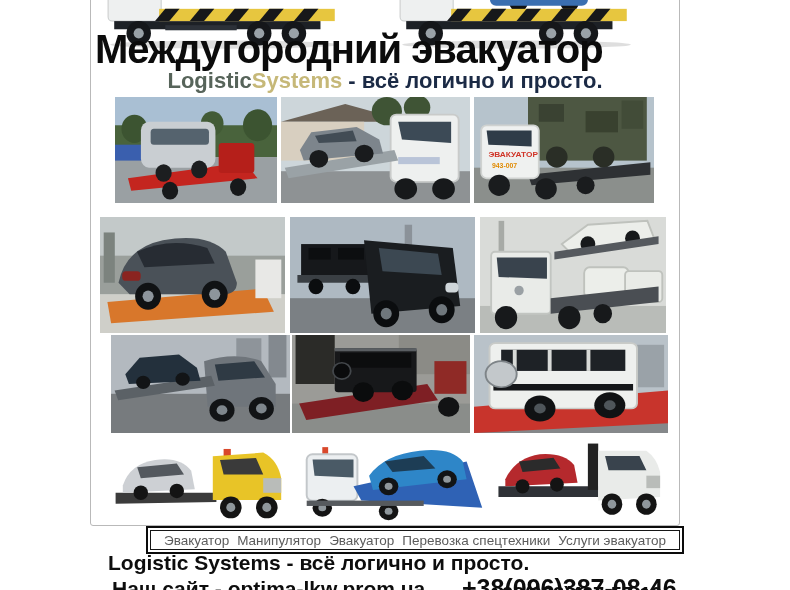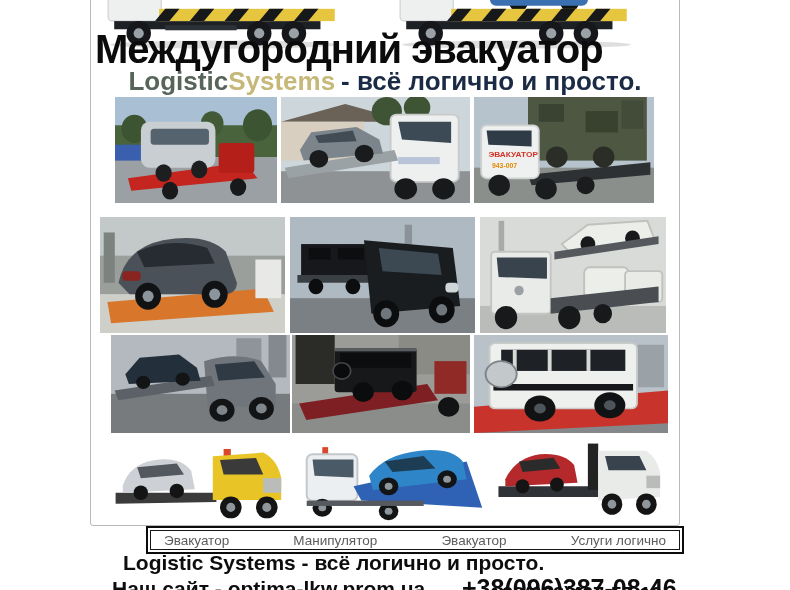--- a/index.html
+++ b/index.html
@@ -17,21 +17,21 @@
   }
 
   
   .title{
     left:95px;top:27px;width:580px;height:46px;
     text-align:left;font-size:40px;font-weight:700;color:#0b0b0b;
     letter-spacing:-1px;line-height:44px;white-space:nowrap;
   }
   .subtitle{
     left:95px;top:69px;width:580px;height:26px;
-    text-align:center;font-size:26px;font-weight:700;line-height:24px;white-space:nowrap;
+    text-align:center;font-size:22px;font-weight:700;line-height:24px;white-space:nowrap;
   }
   .subtitle .b1{color:#57645a;}
   .subtitle .b2{color:#c6b878;}
   .subtitle .tg{color:#1b2a45;margin-left:6px;}
 
   
   .ph{overflow:hidden;background:#ccc;}
   .ph svg{display:block;width:100%;height:100%;}
 
   
@@ -40,21 +40,21 @@
     background:#ffffff;border:2px solid #0c0c0c;
     box-shadow:inset 0 0 0 2px #ffffff, inset 0 0 0 3px #161616;
     display:flex;align-items:center;justify-content:space-between;
     padding:1px 16px;
   }
   .menu .mi{
     font-size:13.5px;color:#5c5c5c;white-space:nowrap;cursor:pointer;
   }
 
   
-  .f-line1{left:123px;top:551px;font-size:21px;font-weight:700;color:#0d0d0d;white-space:nowrap;}
+  .f-line1{left:108px;top:551px;font-size:21px;font-weight:700;color:#0d0d0d;white-space:nowrap;}
   .f-line2{left:112px;top:577px;font-size:21px;font-weight:700;color:#0d0d0d;white-space:nowrap;}
   .f-phone1{left:462px;top:557px;width:200px;text-align:right;font-size:25px;font-weight:700;color:#0d0d0d;white-space:nowrap;margin-top:17px;}
   .f-phone2{left:462px;top:583px;width:200px;text-align:right;font-size:20px;font-weight:700;color:#0d0d0d;white-space:nowrap;}
 </style>
 </head>
 <body>
 
 <div class="abs frame"></div>
 
 <div class="abs" style="left:104px;top:-32px;width:240px;height:80px;">
@@ -334,19 +334,20 @@
       <circle cx="68" cy="36" r="2.5" fill="#8f979c"></circle>
     <circle cx="88" cy="36" r="6" fill="#141414"></circle>
       <circle cx="88" cy="36" r="2.5" fill="#8f979c"></circle>
   </svg>
 </div>
 
 <div class="abs menu">
   <span class="mi">Эвакуатор</span>
   <span class="mi">Манипулятор</span>
   <span class="mi">Эвакуатор</span>
-  <span class="mi">Услуги логично</span>
+  <span class="mi">Перевозка спецтехники</span>
+  <span class="mi">Услуги эвакуатор</span>
 </div>
 
 <div class="abs f-line1">Logistic Systems - всё логично и просто.</div>
 <div class="abs f-line2">Наш сайт - optima-lkw.prom.ua</div>
 <div class="abs f-phone1">+38(096)387-08-46</div>
 <div class="abs f-phone2">+38(068)467-57-19</div>
 
 </body></html>

